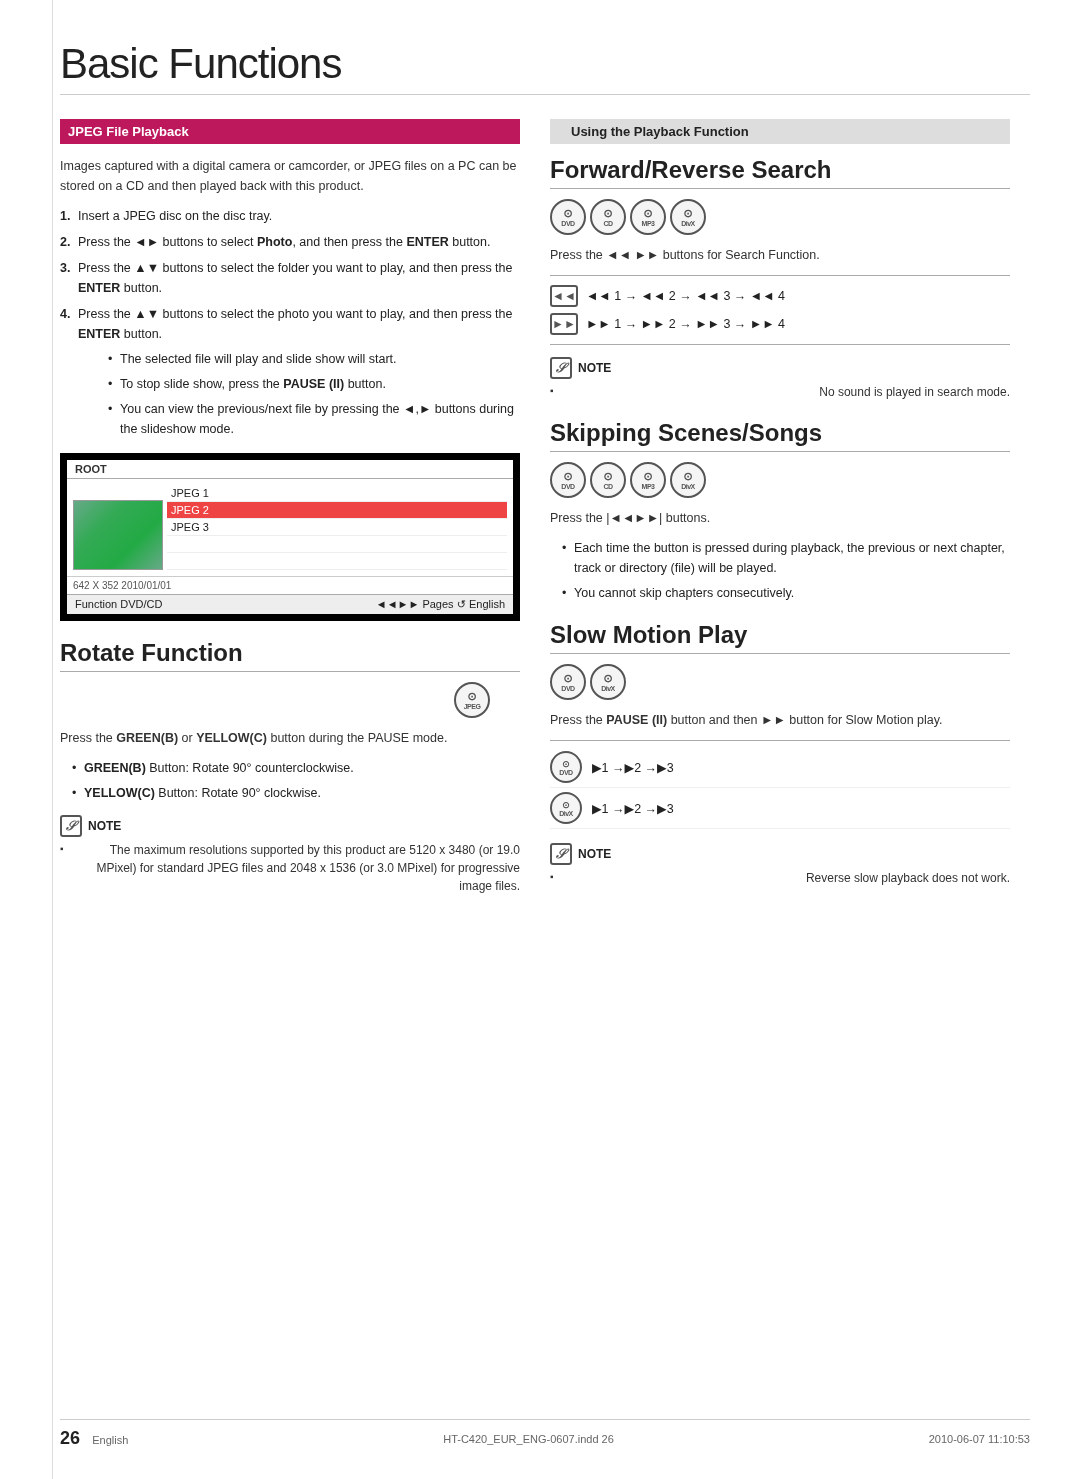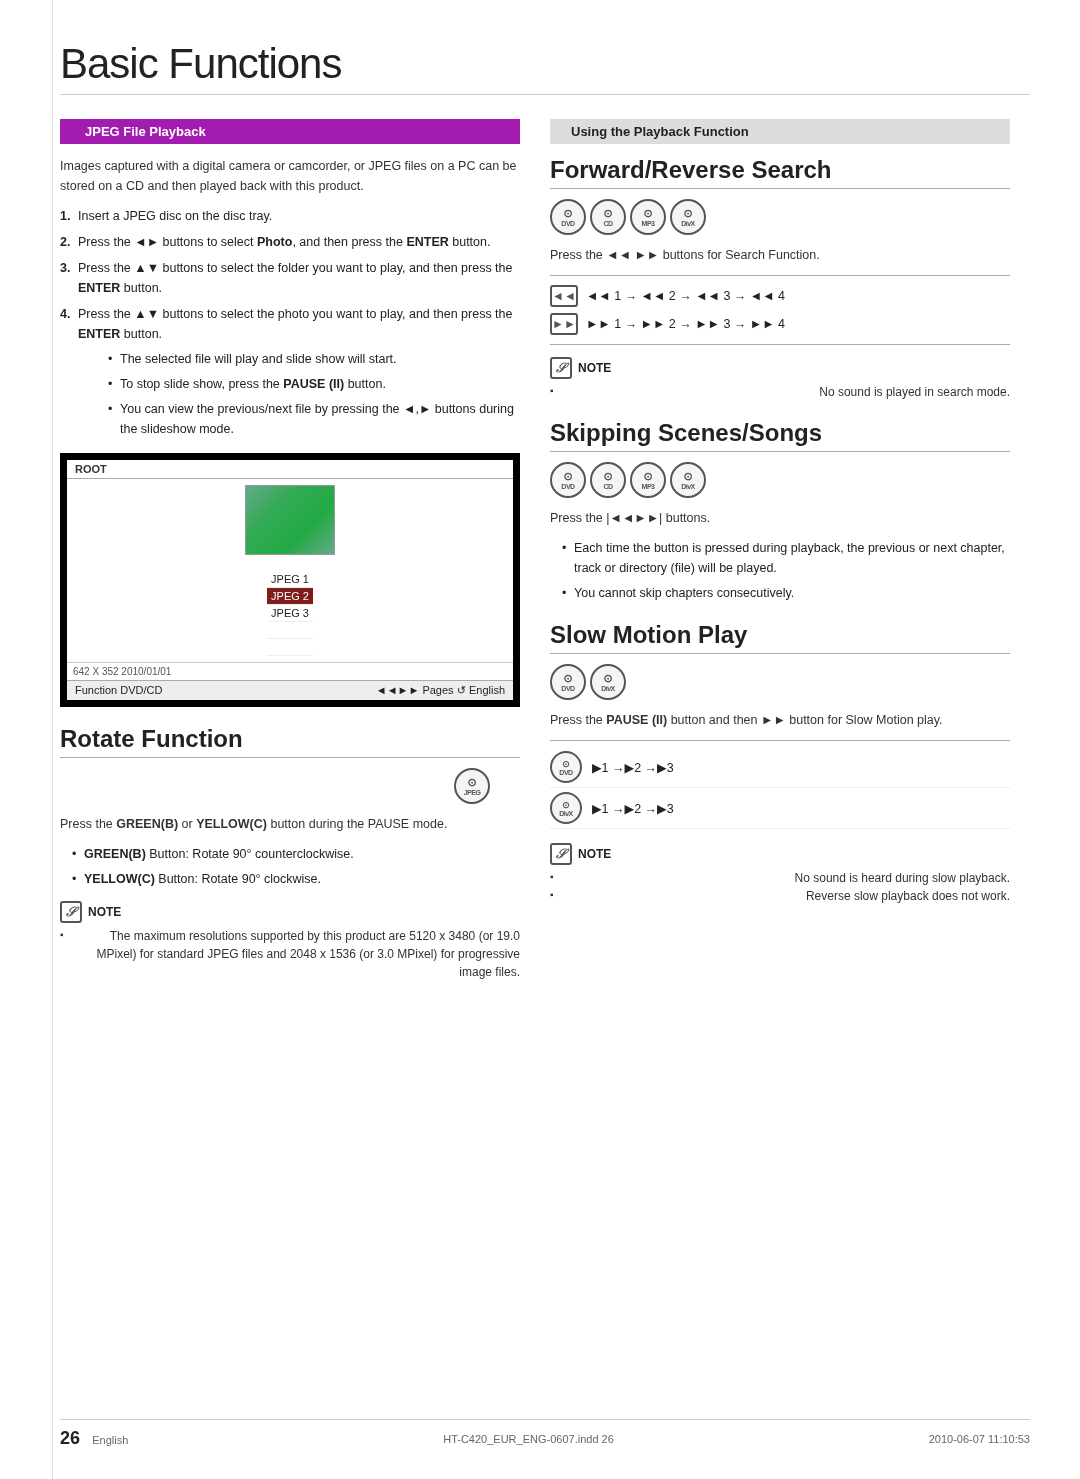--- a/index.html
+++ b/index.html
@@ -37,25 +37,25 @@
     .left-col {
       flex: 1;
       max-width: 460px;
     }
     .right-col {
       flex: 1;
       max-width: 460px;
     }
     
     .section-header-dark {
-      background: #a21caf;
+      background: #be185d;
       color: #fff;
       font-weight: bold;
       font-size: 13px;
-      padding: 5px 25px;
+      padding: 5px 8px;
       margin-bottom: 12px;
       display: inline-block;
       width: 100%;
     }
     .section-header-light {
       background: #ddd;
       color: #222;
       font-weight: bold;
       font-size: 13px;
       padding: 5px 21px;
@@ -125,43 +125,42 @@
       background: #fff;
       border-bottom: 1px solid #aaa;
       padding: 3px 8px;
       font-size: 11px;
       font-weight: bold;
       color: #333;
     }
     .screenshot-body {
       display: flex;
       padding: 6px;
-      gap: 16px;
-      align-items: center;
-      flex-direction: column;
+      gap: 4px;
+      align-items: flex-end;
     }
     .screenshot-thumb {
       width: 90px;
       height: 70px;
       background: linear-gradient(135deg, #6a8,#3a5, #2a4, #6a8);
       flex-shrink: 0;
       border: 1px solid #999;
     }
     .screenshot-list {
       flex: 1;
     }
     .screenshot-list-item {
       background: #fff;
       padding: 2px 4px;
       font-size: 11px;
       color: #222;
       border-bottom: 1px solid #eee;
     }
     .screenshot-list-item.selected {
-      background: #7f1d1d;
+      background: #ef4444;
       color: #fff;
     }
     .screenshot-meta {
       font-size: 10px;
       color: #555;
       padding: 3px 6px;
       border-top: 1px solid #ccc;
     }
     .screenshot-footer {
       border-top: 1px solid #aaa;
@@ -514,21 +513,20 @@
           <span>▶1 →▶2 →▶3</span>
         </div>
       </div>
 
       <div class="note-box" style="margin-top:14px;">
         <div class="note-header">
           <div class="note-icon">𝒮</div>
           <span>NOTE</span>
         </div>
         <ul class="note-list">
-          <li>No sound is heard during slow playback.</li>
           <li>Reverse slow playback does not work.</li>
         </ul>
       </div>
 
     </div>
   </div>
 
   <div class="footer">
     <div>
       <span class="page-num">26</span>

